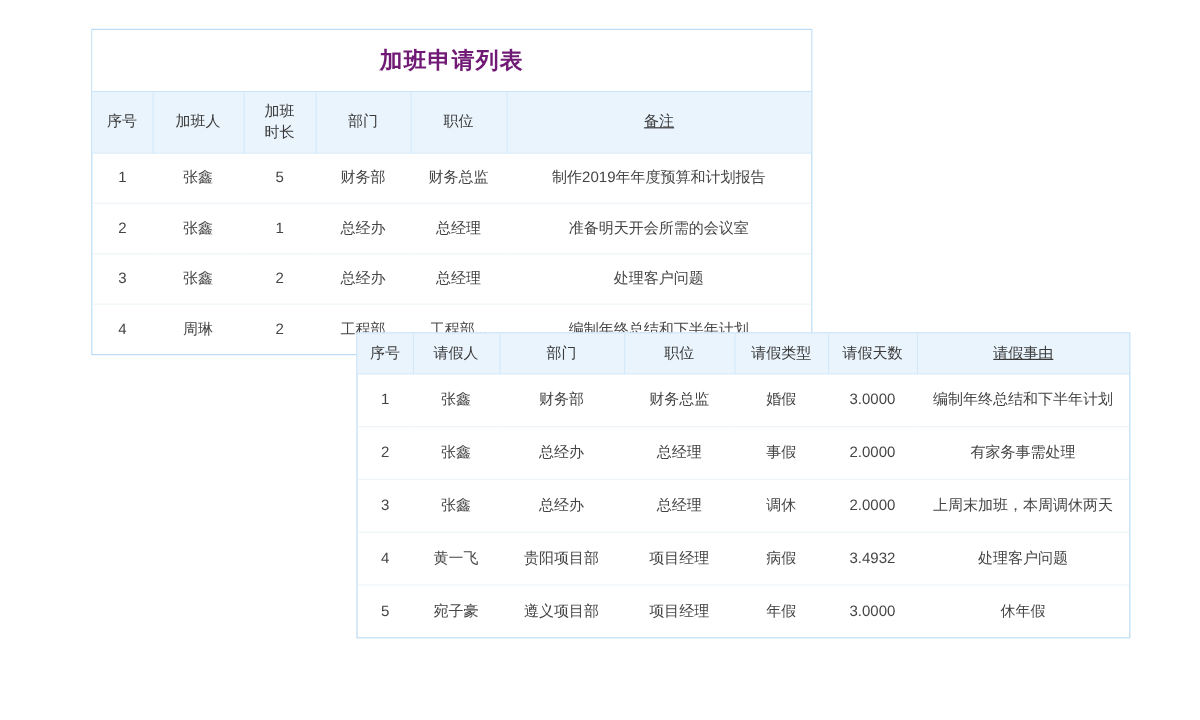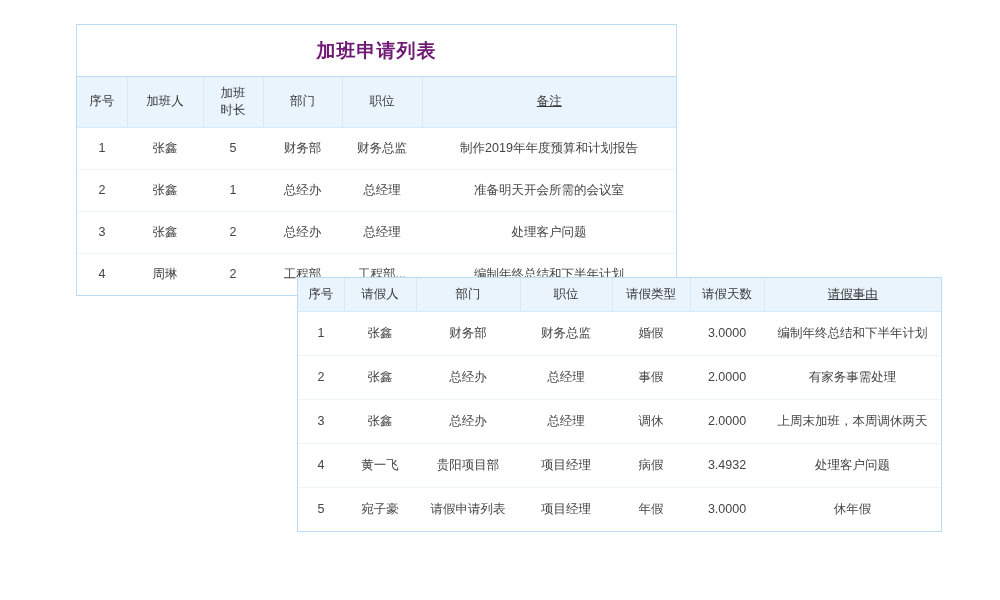--- a/index.html
+++ b/index.html
@@ -224,21 +224,21 @@
           <td class="link-cell">黄一飞</td>
           <td>贵阳项目部</td>
           <td>项目经理</td>
           <td>病假</td>
           <td>3.4932</td>
           <td class="left-cell">处理客户问题</td>
         </tr>
         <tr>
           <td>5</td>
           <td class="link-cell">宛子豪</td>
-          <td>请假申请列表</td>
+          <td>遵义项目部</td>
           <td>项目经理</td>
           <td>年假</td>
           <td>3.0000</td>
           <td class="left-cell">休年假</td>
         </tr>
       </tbody>
     </table>
   </div>
 
 </div>

